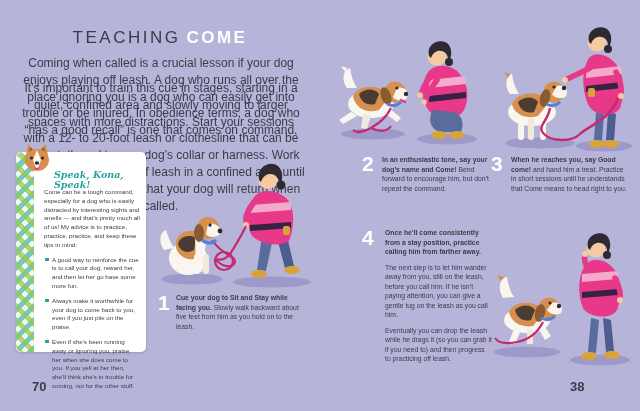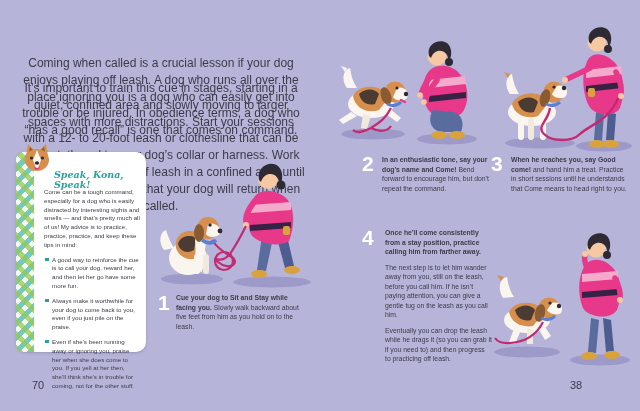--- a/index.html
+++ b/index.html
@@ -21,21 +21,21 @@
   .intro{
     position:absolute;left:16px;width:290px;
     text-align:center;font-size:12px;line-height:1.4;
   }
   .intro1{top:55px;}
   .intro2{top:80px;}
 
   
   .sidebar{
     position:absolute;left:16px;top:152px;width:130px;height:200px;
-    background:#ffffff;border-radius:10px;
+    background:#ffffff;border-radius:5px;
     box-shadow:0 1px 3px rgba(60,50,100,.25);
   }
   .gingham{
     position:absolute;left:0;top:0;bottom:0;width:18px;
     border-radius:7px 0 0 7px;
     background:
       repeating-linear-gradient(45deg, rgba(150,200,80,.75) 0 5px, rgba(255,255,255,0) 5px 10px),
       repeating-linear-gradient(-45deg, rgba(70,185,190,.75) 0 5px, rgba(255,255,255,0) 5px 10px),
       #f4f9ee;
   }
@@ -57,31 +57,34 @@
 
   
   .step-num{
     position:absolute;color:#ffffff;font-weight:bold;font-size:21px;line-height:1;
   }
   .step-text{
     position:absolute;font-size:6.8px;line-height:1.4;
   }
   .step-text b{font-weight:bold;}
   .step-text p{margin:0 0 6px 0;}
-  .pagenum{position:absolute;font-size:11px;font-weight:normal;}
+  .pagenum{position:absolute;font-size:13px;font-weight:bold;}
   .pn-left{left:32px;top:379px;}
   .pn-right{left:570px;top:379px;}
 
   .scene{position:absolute;}
 </style>
 </head>
 <body>
 
 <div class="spread">
 
+  <div class="title">
+    <span>TEACHING</span><span class="t2">COME</span>
+  </div>
 
   <div class="intro intro1">Coming when called is a crucial lesson if your dog enjoys playing off leash. A dog who runs all over the place ignoring you is a dog who can easily get into trouble or be injured. In obedience terms, a dog who “has a good recall” is one that comes on command.</div>
   <div class="intro intro2">It’s important to train this cue in stages, starting in a quiet, confined area and slowly moving to larger spaces with more distractions. Start your sessions with a 12- to 20-foot leash or clothesline that can be safely tethered to your dog’s collar or harness. Work on refining your recall off leash in a confined area until you are very confident that your dog will return when called.</div>
 
   <div class="sidebar">
     <div class="gingham"></div>
     <svg class="corgi" width="38" height="32" viewBox="0 0 38 32">
       <polygon points="8,14 10,2 18,10" fill="#d78f4e"></polygon>
       <polygon points="11,11 12,5 16,9" fill="#8a5a33"></polygon>
       <polygon points="30,14 28,2 20,10" fill="#d78f4e"></polygon>

